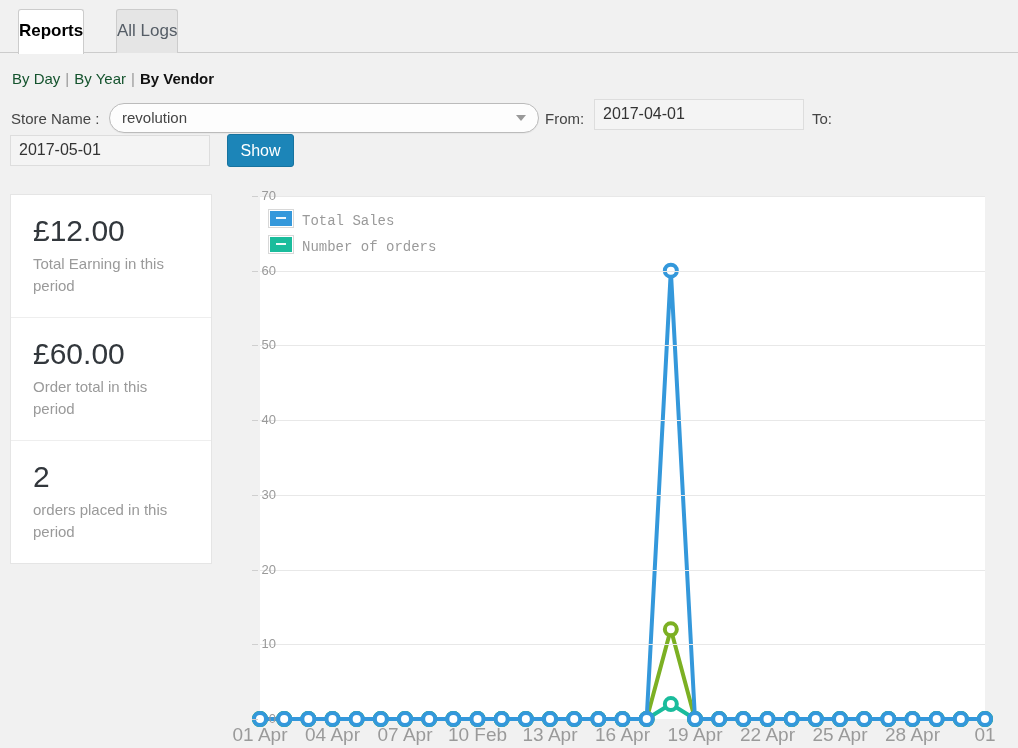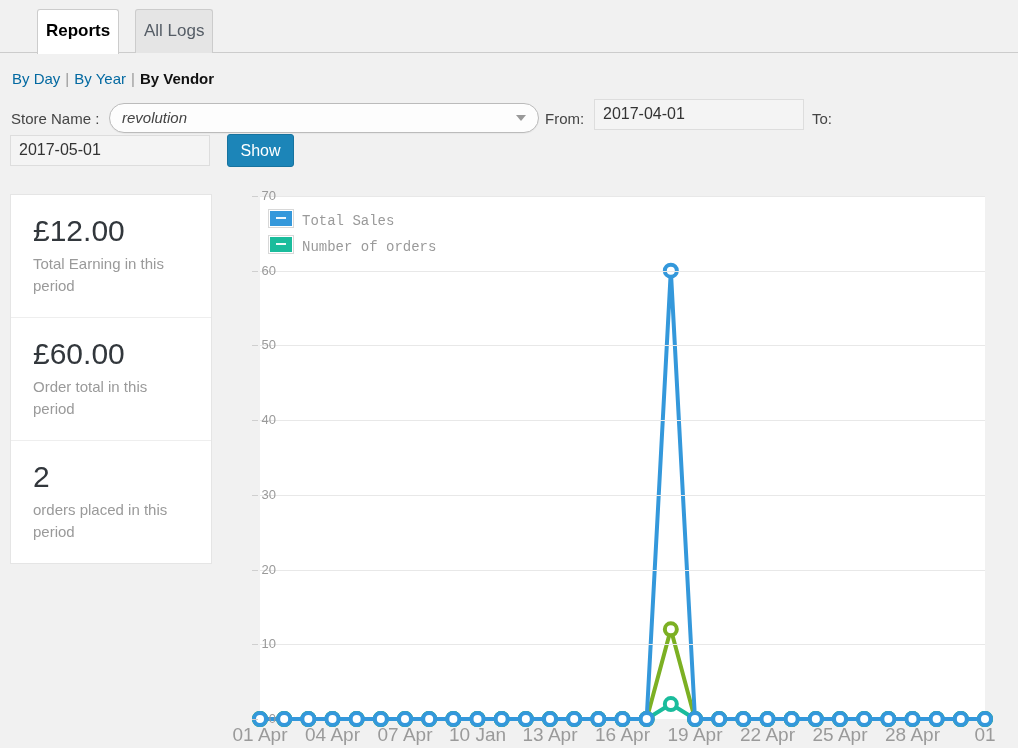--- a/index.html
+++ b/index.html
@@ -28,23 +28,22 @@
   }
   .tab {
     position: absolute;
     top: 9px;
     height: 44px;
     box-sizing: border-box;
     border: 1px solid #ccc;
     border-bottom: none;
     font-size: 17px;
     line-height: 42px;
-    padding: 0 8px;
+    padding: 0 0;
     border-radius: 3px 3px 0 0;
-    margin-left: 19px;
   }
   .tab.active {
     left: 18px;
     background: #ffffff;
     color: #000000;
     font-weight: bold;
     z-index: 3;
     height: 45px;
   }
   .tab.inactive {
@@ -55,21 +54,21 @@
   }
 
   
   .subnav {
     position: absolute;
     left: 12px; top: 70px;
     font-size: 15px;
     white-space: nowrap;
   }
   .subnav a {
-    color: #0369a1;
+    color: #14532d;
     text-decoration: none;
   }
   .subnav .sep {
     color: #999;
     padding: 0 5px;
   }
   .subnav .current {
     color: #111;
     font-weight: bold;
   }
@@ -89,21 +88,20 @@
     height: 30px;
     box-sizing: border-box;
     background: #fdfdfd;
     border: 1px solid #bbb;
     border-radius: 15px;
     font-size: 15px;
     color: #444;
     padding-left: 12px;
     line-height: 28px;
     box-shadow: 0 1px 1px rgba(0,0,0,.04);
-    font-style: italic;
   }
   .store-select .chev {
     position: absolute;
     right: 12px;
     top: 11px;
     width: 0; height: 0;
     border-left: 5px solid transparent;
     border-right: 5px solid transparent;
     border-top: 6px solid #999;
   }
@@ -412,21 +410,21 @@
       <div class="ytick-dash" style="top: 157.429px;"></div>
       <div class="ytick" style="top: 82.7143px;">60</div>
       <div class="ytick-dash" style="top: 82.7143px;"></div>
       <div class="ytick" style="top: 8px;">70</div>
       <div class="ytick-dash" style="top: 8px;"></div>
     </div>
   <div id="xaxis">
       <div class="xtick" style="left: 32px;">01 Apr</div>
       <div class="xtick" style="left: 104.5px;">04 Apr</div>
       <div class="xtick" style="left: 177px;">07 Apr</div>
-      <div class="xtick" style="left: 249.5px;">10 Jan</div>
+      <div class="xtick" style="left: 249.5px;">10 Feb</div>
       <div class="xtick" style="left: 322px;">13 Apr</div>
       <div class="xtick" style="left: 394.5px;">16 Apr</div>
       <div class="xtick" style="left: 467px;">19 Apr</div>
       <div class="xtick" style="left: 539.5px;">22 Apr</div>
       <div class="xtick" style="left: 612px;">25 Apr</div>
       <div class="xtick" style="left: 684.5px;">28 Apr</div>
       <div class="xtick" style="left: 757px;">01 May</div>
     </div>
 
   <div class="legend">

